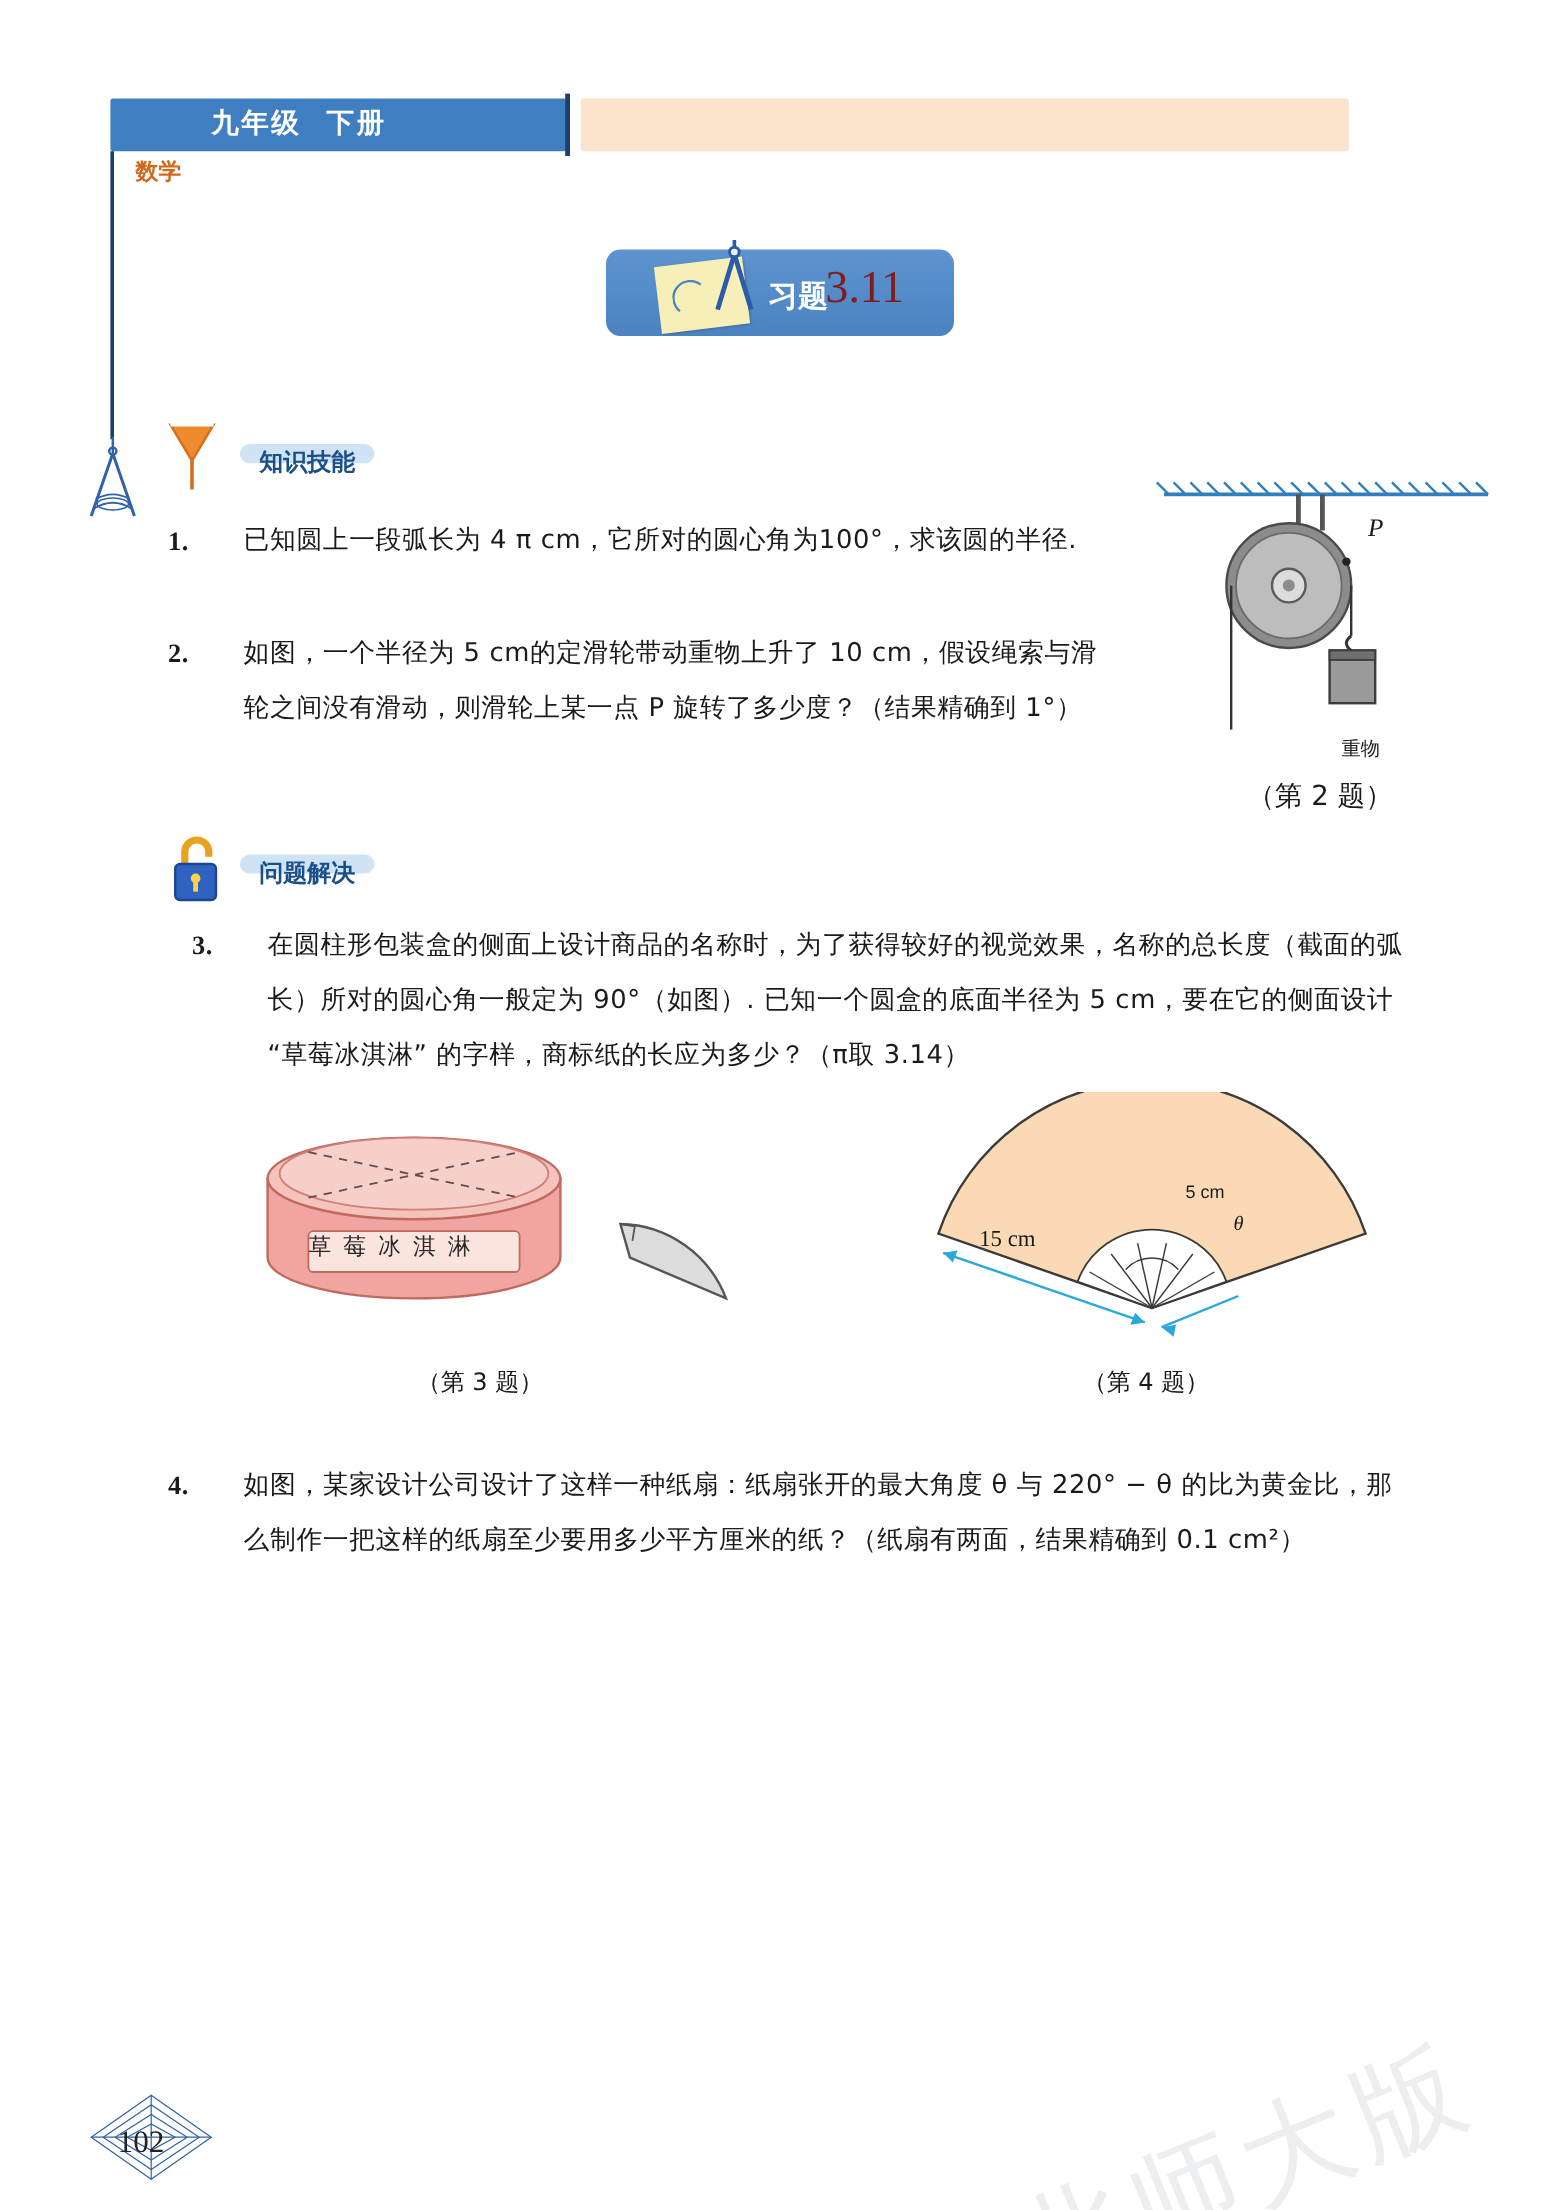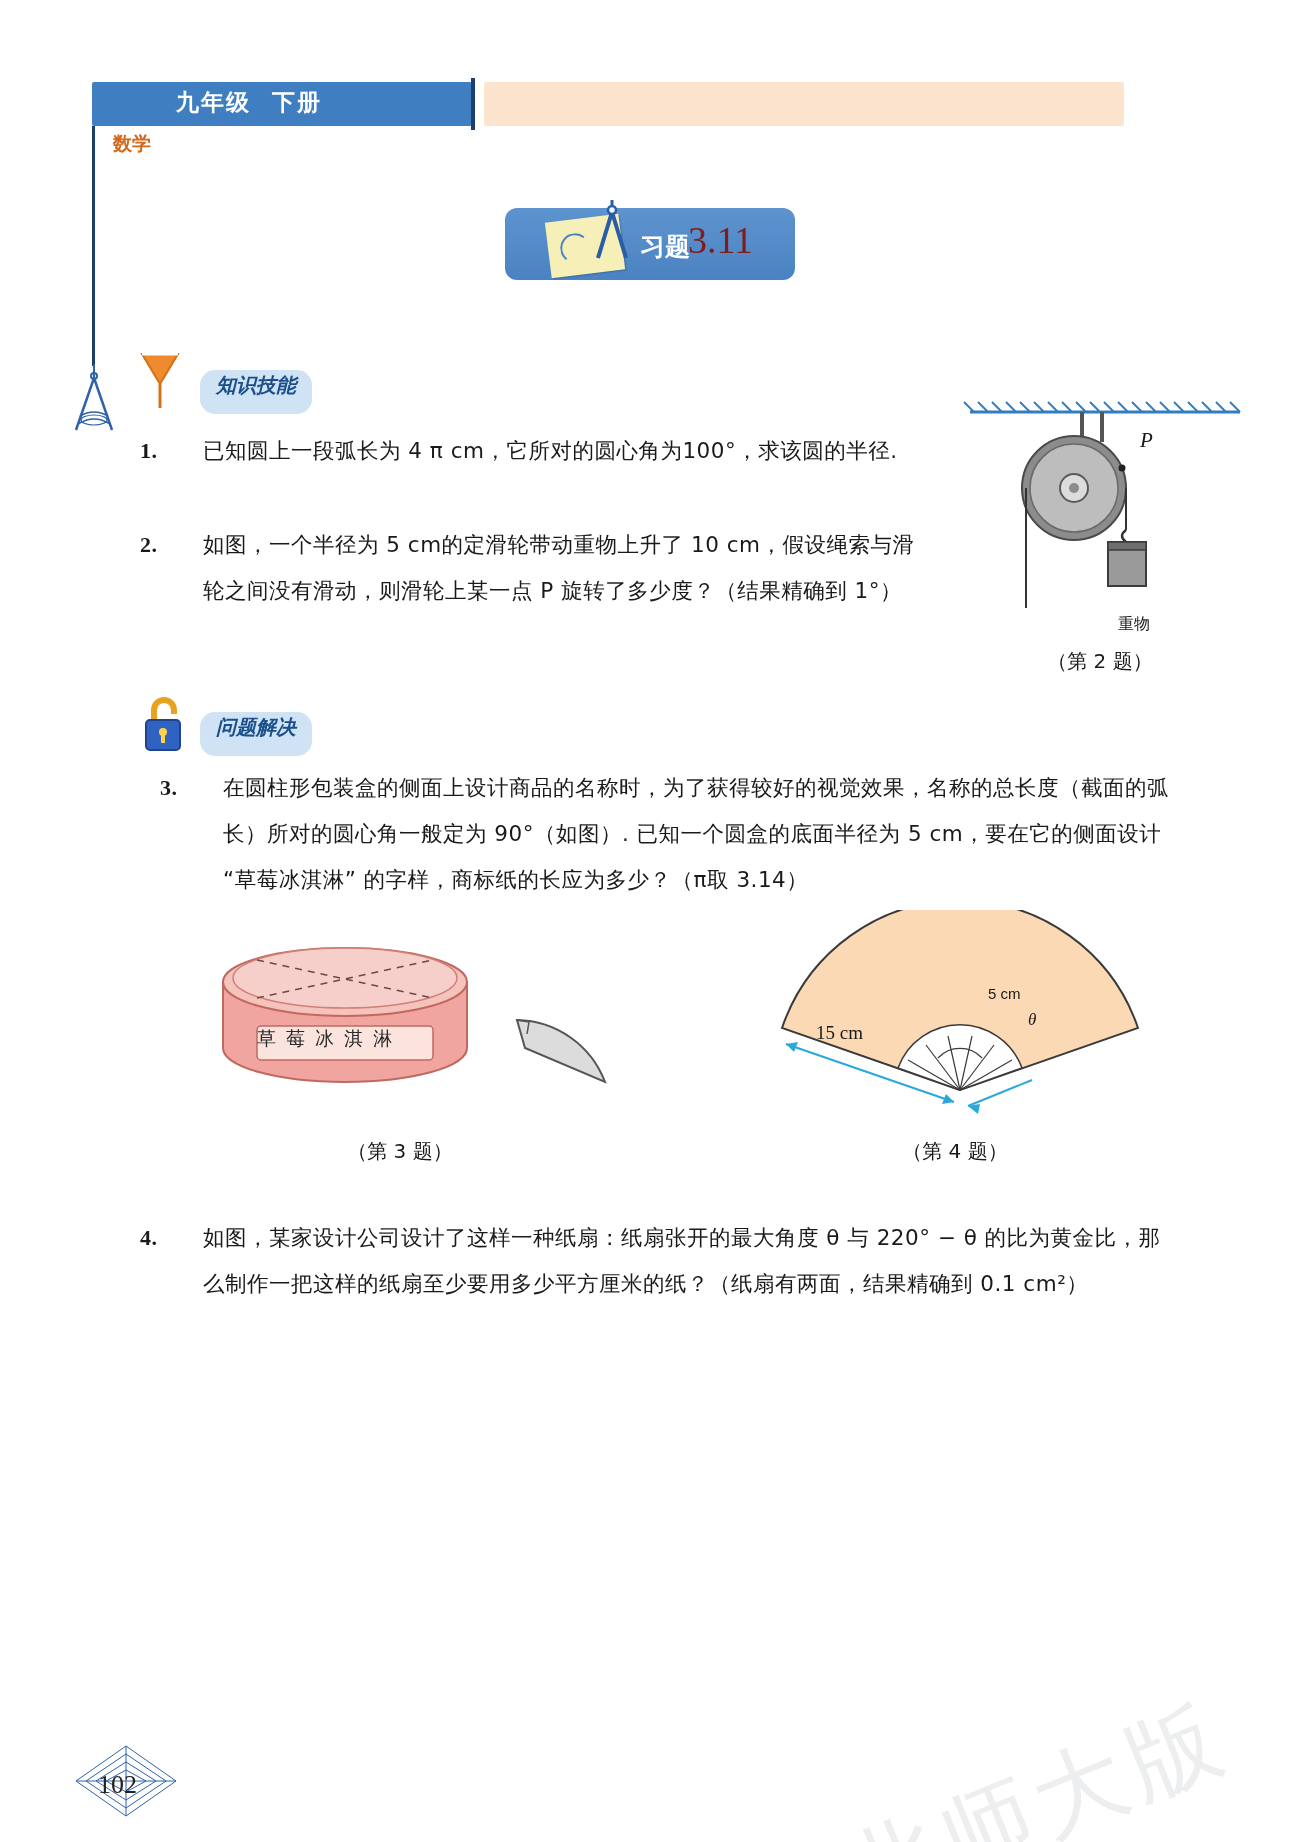--- a/index.html
+++ b/index.html
@@ -147,31 +147,30 @@
   .title-number {
     position: absolute;
     left: 688px;
     top: 218px;
     color: #7f1d1d;
     font-size: 38px;
     font-family: "Liberation Serif", serif;
   }
   .section-pill {
     position: absolute;
-    height: 44px;
+    height: 16px;
     background: #cfe3f5;
     border-radius: 15px;
     color: #1a4f8a;
     font-size: 20px;
     font-weight: bold;
     line-height: 30px;
     padding: 0 16px;
     font-family: "DejaVu Sans", sans-serif;
     white-space: nowrap;
-    font-style: italic;
   }
   .sec1 { left: 200px; top: 370px; }
   .sec2 { left: 200px; top: 712px; }
 
   .icon-funnel {
     position: absolute;
     left: 138px;
     top: 350px;
     width: 44px;
     height: 62px;
@@ -216,21 +215,21 @@
     top: 400px;
     width: 300px;
     height: 230px;
   }
   .cap-pulley {
     position: absolute;
     left: 1000px;
     top: 648px;
     width: 200px;
     text-align: center;
-    font-size: 20px;
+    font-size: 23px;
     font-family: "DejaVu Sans", sans-serif;
   }
   .lbl-weight {
     position: absolute;
     left: 1118px;
     top: 614px;
     font-size: 16px;
     font-family: "DejaVu Sans", sans-serif;
   }
   .lbl-P {

